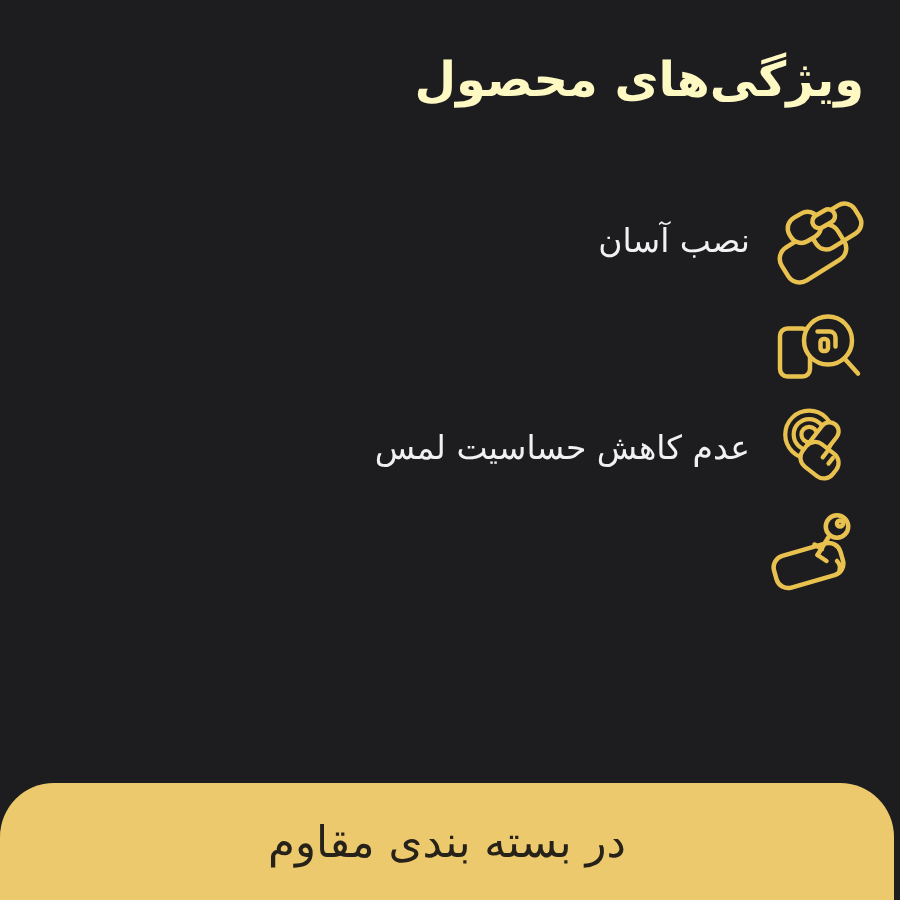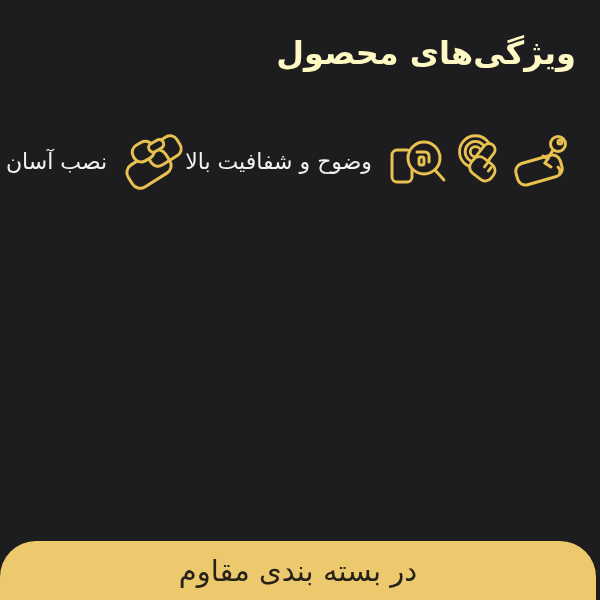--- a/index.html
+++ b/index.html
@@ -17,41 +17,42 @@
     color:#fef9c3;
     font-size:32px;
     font-weight:700;
     letter-spacing:0;
     white-space:nowrap;
   }
   .features{
     position:absolute;
     top:127px; right:22px;
     display:flex;
+    flex-direction:column;
   }
   .feature-row{
     display:flex;
     direction:rtl;           
     align-items:center;
     gap:14px;
     height:69px;
   }
   .feature-icon{
     width:64px;height:60px;
     flex:0 0 auto;
   }
   .feature-label{
     color:#f1f1f1;
     font-size:22px;
     white-space:nowrap;
   }
   .bottom-banner{
     position:absolute;
     left:0; right:4px; bottom:0;
-    height:59px;
+    height:78px;
     background:#ecc96d;
     border-radius:36px 36px 0 0;
     display:flex;
     align-items:center;
     justify-content:center;
   }
   .banner-label{
     direction:rtl;
     color:#262219;
     font-size:29px;
@@ -83,36 +84,36 @@
   <div class="feature-row">
     <svg class="feature-icon" viewBox="0 0 64 60" xmlns="http://www.w3.org/2000/svg">
       <g fill="none" stroke="#e8c14f" stroke-width="3" stroke-linejoin="round" stroke-linecap="round">
         <rect x="6" y="18" width="20" height="32" rx="5"></rect>
         <circle cx="38" cy="26" r="16" fill="#1d1d20"></circle>
         <path d="M31 20 h8 a4 4 0 0 1 4 4 v6"></path>
         <rect x="33" y="25" width="5" height="8" rx="2"></rect>
         <line x1="49" y1="38" x2="58" y2="48"></line>
       </g>
     </svg>
-    <span class="feature-label">وضوح و شفافیت بالا</span>
   </div>
 
   <div class="feature-row">
     <svg class="feature-icon" viewBox="0 0 64 64" xmlns="http://www.w3.org/2000/svg">
       <g fill="none" stroke="#e8c14f" stroke-width="3">
         <circle cx="25" cy="21" r="17"></circle>
         <circle cx="25" cy="21" r="11"></circle>
         <circle cx="25" cy="21" r="5.5"></circle>
       </g>
       <g transform="rotate(38 34 38)" fill="#1d1d20" stroke="#e8c14f" stroke-width="3" stroke-linejoin="round" stroke-linecap="round">
         <rect x="20" y="13" width="13" height="30" rx="6.5"></rect>
         <rect x="20" y="30" width="27" height="20" rx="8"></rect>
         <path d="M34 32 v5 M40 33 v5" fill="none"></path>
       </g>
     </svg>
+    <span class="feature-label">عدم کاهش حساسیت لمس</span>
   </div>
 
   <div class="feature-row">
     <svg class="feature-icon" viewBox="0 0 64 60" xmlns="http://www.w3.org/2000/svg">
       <g fill="none" stroke="#e8c14f" stroke-width="3" stroke-linejoin="round" stroke-linecap="round">
         <rect x="2" y="27" width="46" height="22" rx="8" transform="rotate(-16 25 38)"></rect>
         <path d="M44 35 q3 3 1.5 7"></path>
         <circle cx="44" cy="12" r="7.5" fill="#1d1d20"></circle>
         <circle cx="46" cy="10" r="2"></circle>
         <path d="M39 18 L31 31"></path>

